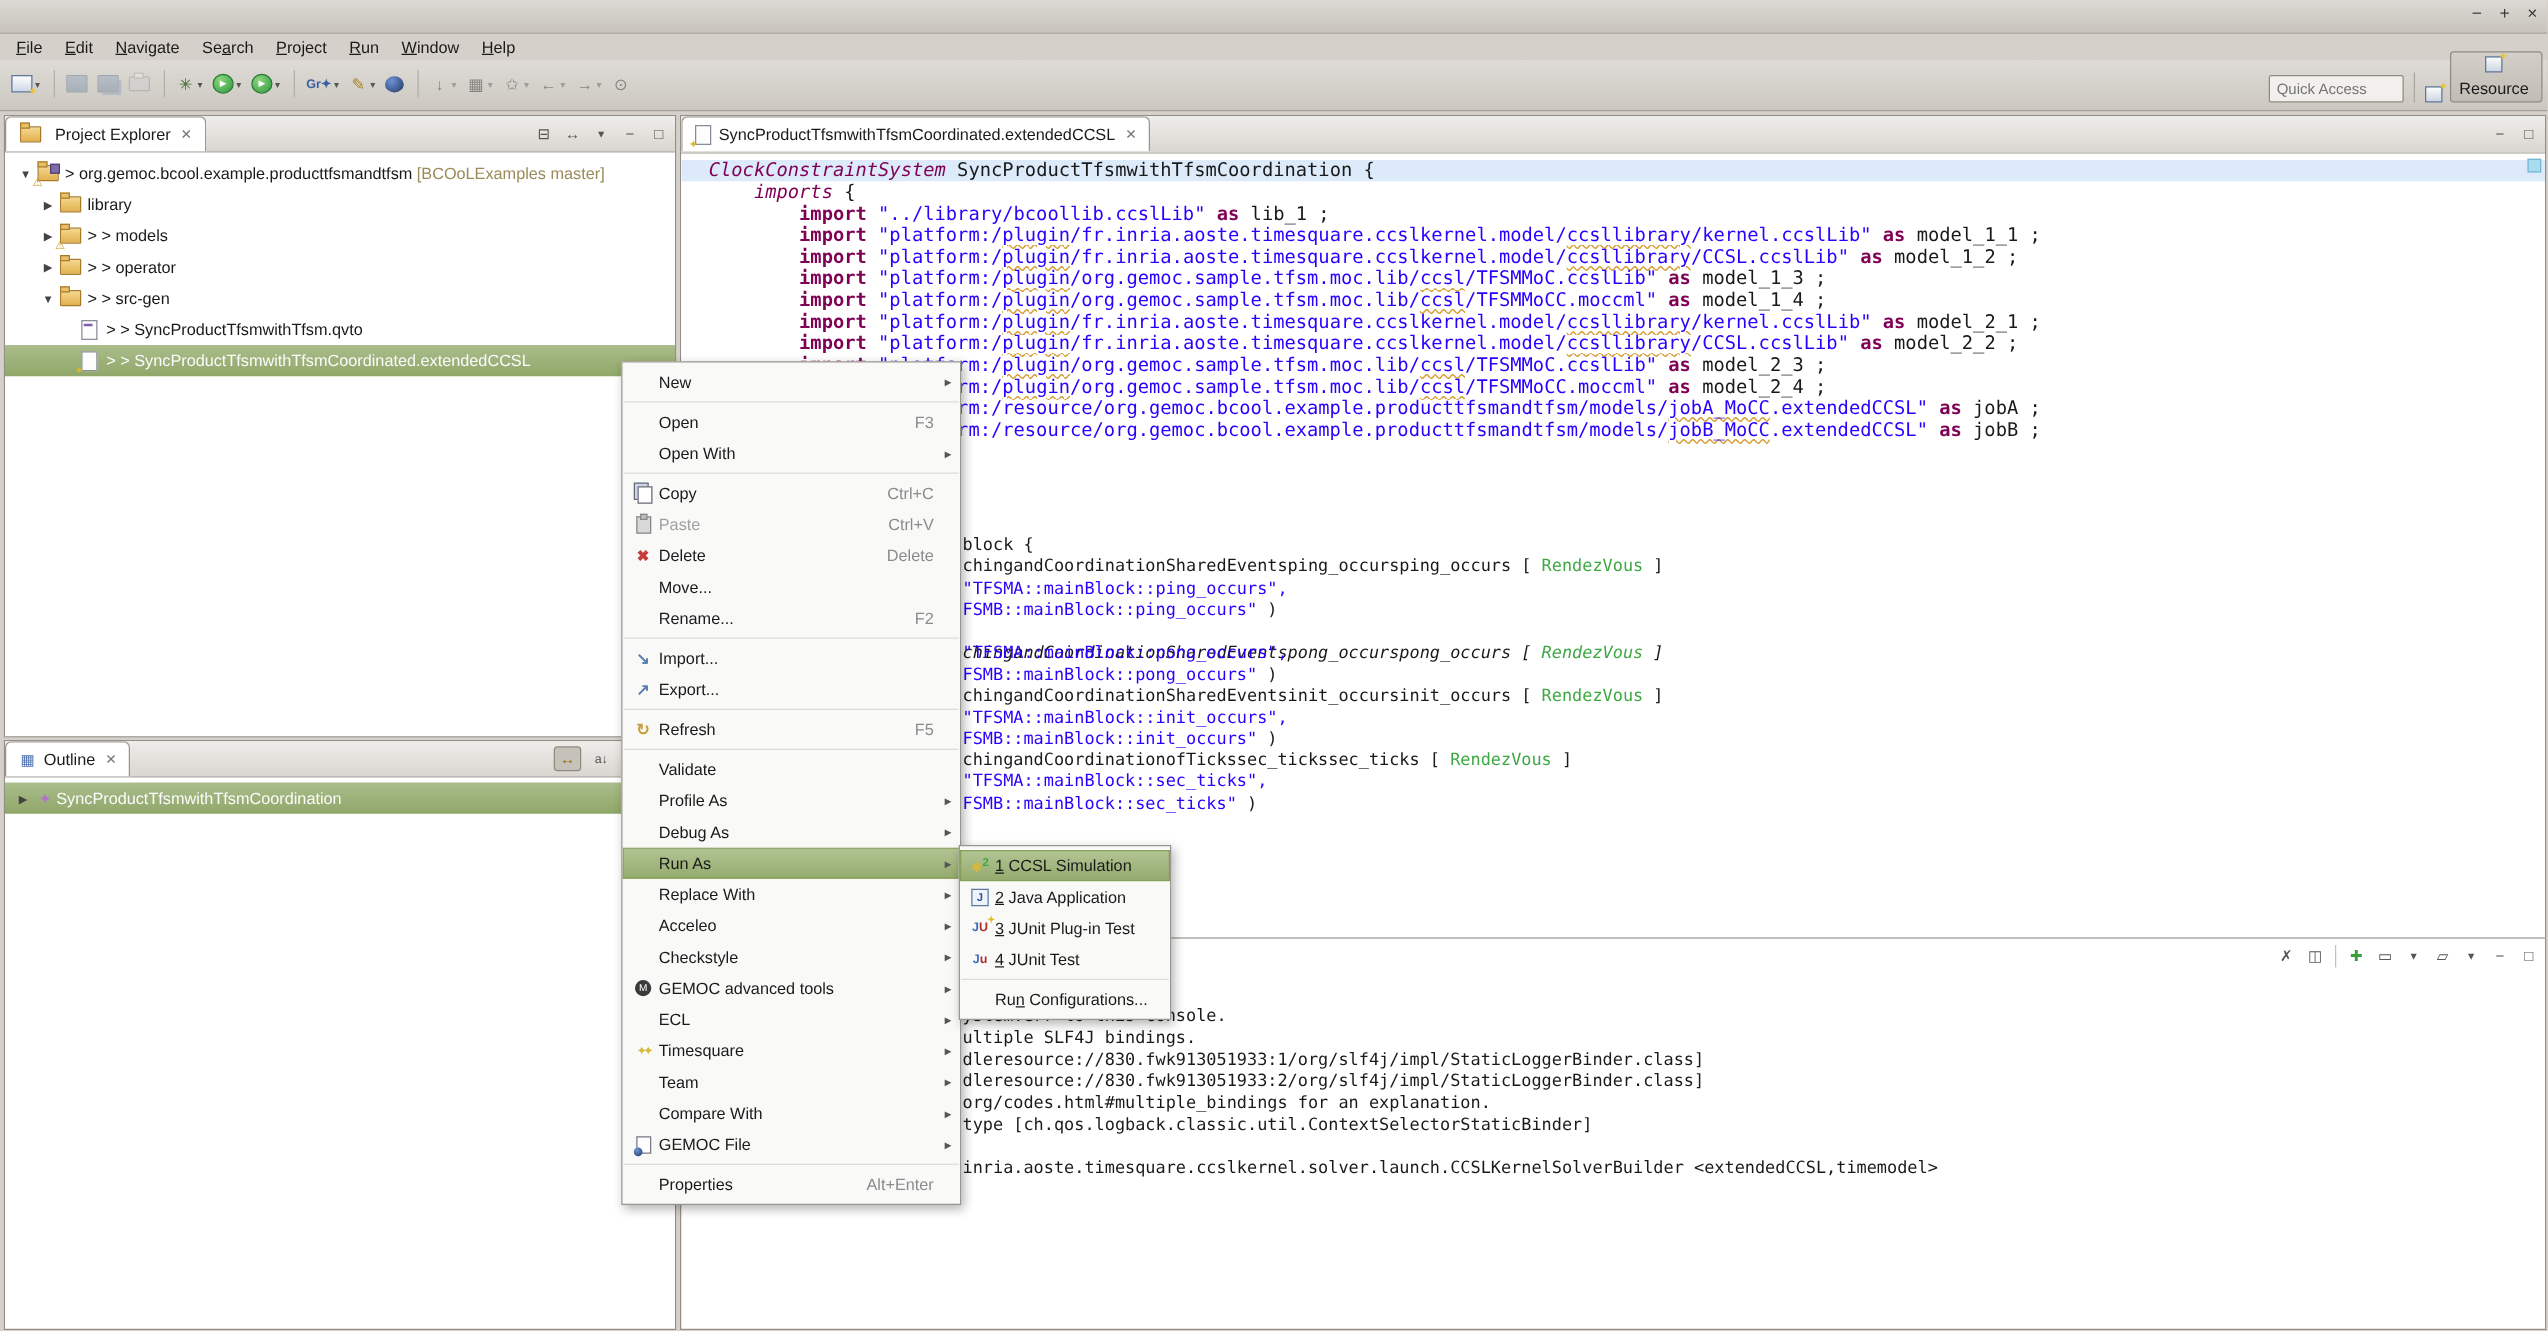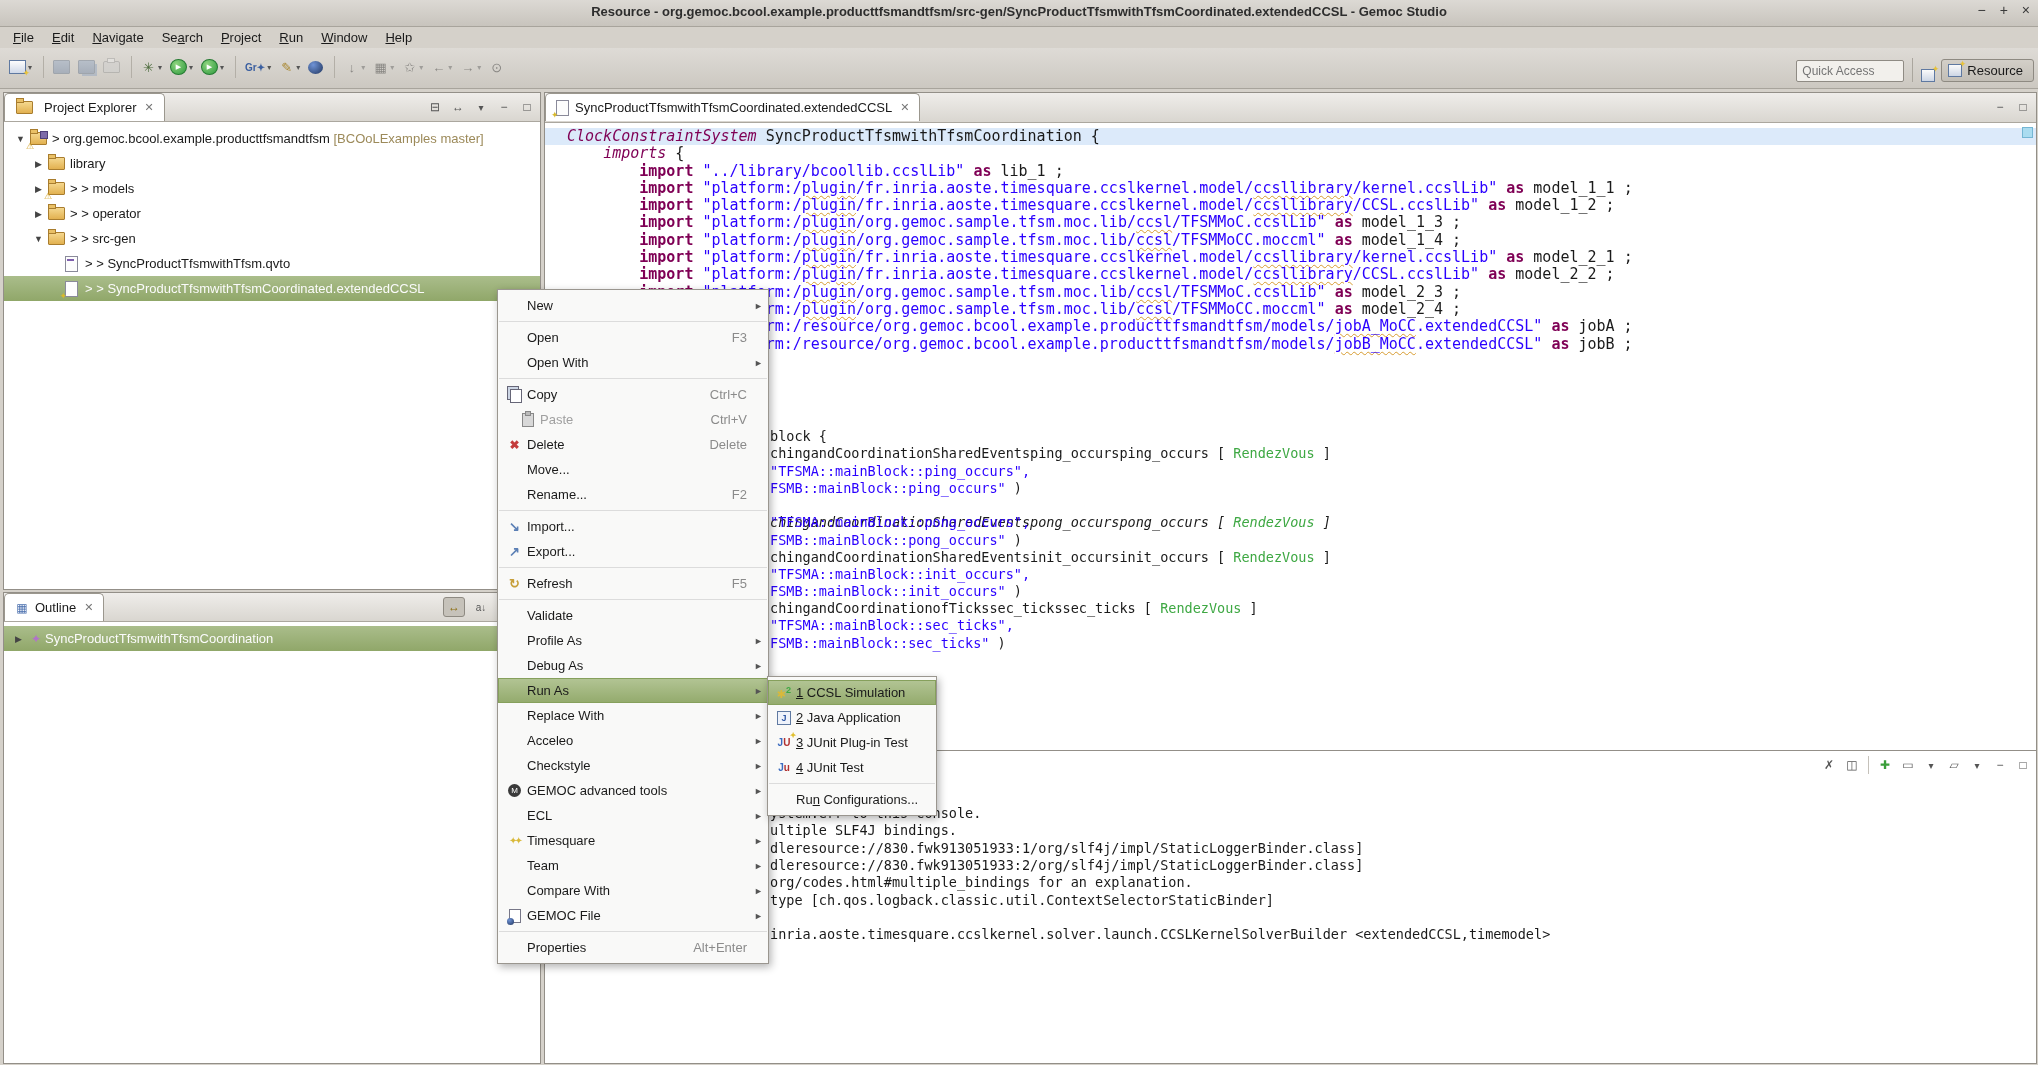--- a/index.html
+++ b/index.html
@@ -39,21 +39,21 @@
     border:1px solid #237a30;color:#fff;font-size:7px;display:flex;align-items:center;justify-content:center;}
   .gl-acceleo-generate{font-weight:bold;font-size:10px;color:#3b5fa0;}
   .gl-validate{color:#a8862e;}
   .gl-ocl-console{width:13px;height:13px;border-radius:50%;background:radial-gradient(circle at 35% 30%,#6f93d6,#20355e);}
   #tbright{position:absolute;right:4px;top:4px;display:flex;align-items:flex-end;height:30px;}
   #quickaccess{width:96px;height:20px;border:1px solid #8f8b84;border-radius:2px;background:#f2f0ec;
     font-family:"Liberation Sans",sans-serif;font-size:12px;color:#777;padding:0 5px;}
   .pbar-sep{width:1px;height:24px;background:#aaa69e;margin:0 8px;}
   #persp-open{margin-right:6px;}
   #perspective{display:flex;align-items:center;gap:5px;background:linear-gradient(#d3cfc8,#c2beb6);
-    border:1px solid #8e8a82;border-radius:3px;padding:3px 10px 3px 6px;}
+    border:1px solid #8e8a82;border-radius:3px;padding:3px 10px 3px 6px;flex-direction:column;}
   .mini-window{display:inline-block;width:12px;height:11px;background:linear-gradient(#fbfbfb,#cdd6e5);border:1px solid #5f79a1;position:relative;}
   .mini-window.star::after{content:"✦";color:#e8c33c;position:absolute;right:-5px;top:-6px;font-size:9px;}
 
   
   .panel{position:absolute;background:#fff;border:1px solid #938f88;}
   .phead{position:relative;height:28px;background:linear-gradient(#efedea,#d9d6d0);border-bottom:1px solid #aba79f;}
   .ptab{position:absolute;left:0;top:0;height:27px;display:flex;align-items:center;gap:6px;padding:0 10px;
     background:#fff;border:1px solid #9b978e;border-bottom:none;border-radius:5px 5px 0 0;}
   .tabclose{color:#777;font-size:11px;margin-left:2px;}
   .hicons{position:absolute;right:6px;top:0;height:28px;display:flex;align-items:center;gap:9px;color:#555;}
@@ -106,21 +106,21 @@
   .conline{position:absolute;white-space:pre;left:225px;}
 
   
   #ctxmenu{position:absolute;left:497px;top:289px;width:270px;background:#f9f9f8;border:1px solid #9a968f;
     box-shadow:2px 3px 8px rgba(0,0,0,.3);padding:3px 0;z-index:50;}
   .mi{height:25px;display:flex;align-items:center;padding:0 5px 0 4px;}
   .mic{width:25px;display:flex;justify-content:center;align-items:center;flex:none;}
   .maccel{margin-left:auto;color:#8b8b8b;padding-right:5px;}
   .marrow{width:11px;text-align:right;color:#555;font-size:9px;flex:none;margin-left:auto;}
   .maccel + .marrow{margin-left:0;}
-  .mi.dis{color:#a0a0a0;margin-left:13px;}
+  .mi.dis{color:#a0a0a0;}
   .mi.hl{background:linear-gradient(#b3c595,#93aa6c);box-shadow:inset 0 0 0 1px #86a05c;}
   .msep{border-top:1px solid #dcdcdc;margin:3px 1px;}
   .ic-copy{width:10px;height:12px;background:#fff;border:1px solid #667;box-shadow:-3px -3px 0 -1px #cdd6e5,-3px -3px 0 0 #667;margin-left:3px;margin-top:2px;}
   .ic-paste{width:10px;height:12px;background:#d8d8d8;border:1px solid #888;position:relative;}
   .ic-paste::before{content:"";position:absolute;left:2px;top:-3px;width:4px;height:3px;background:#bbb;border:1px solid #888;}
   .ic-delete{color:#c43c3c;font-weight:bold;font-size:12px;}
   .ic-import,.ic-export{color:#5b7fb5;font-weight:bold;font-size:13px;}
   .ic-refresh{color:#c79f3a;font-weight:bold;font-size:13px;}
   .ic-gemoc{width:13px;height:13px;border-radius:50%;background:#3a3a3a;color:#fff;font-size:8px;display:flex;align-items:center;justify-content:center;}
   .ic-timesquare{color:#d9b93a;font-size:10px;letter-spacing:-3px;}
@@ -138,21 +138,20 @@
   .ic-junitp,.ic-junit{font-weight:bold;font-size:10px;color:#3b6bbf;position:relative;}
   .ic-junitp i,.ic-junit i{font-style:normal;color:#b03030;}
   .ic-junitp::after{content:"✦";position:absolute;right:-6px;top:-6px;font-size:8px;color:#e0c030;}
 </style>
 </head>
 <body>
 
 <div id="app">
 
   <div id="titlebar">
-    <div id="title">Resource - org.gemoc.bcool.example.producttfsmandtfsm/src-gen/SyncProductTfsmwithTfsmCoordinated.extendedCCSL - Gemoc Studio</div>
     <div id="winbtns">
         <span>−</span>
         <span>+</span>
         <span>×</span>
       </div>
   </div>
 
   <div id="menubar">
       <div class="mitem"><span class="ul">F</span>ile</div>
       <div class="mitem"><span class="ul">E</span>dit</div>

